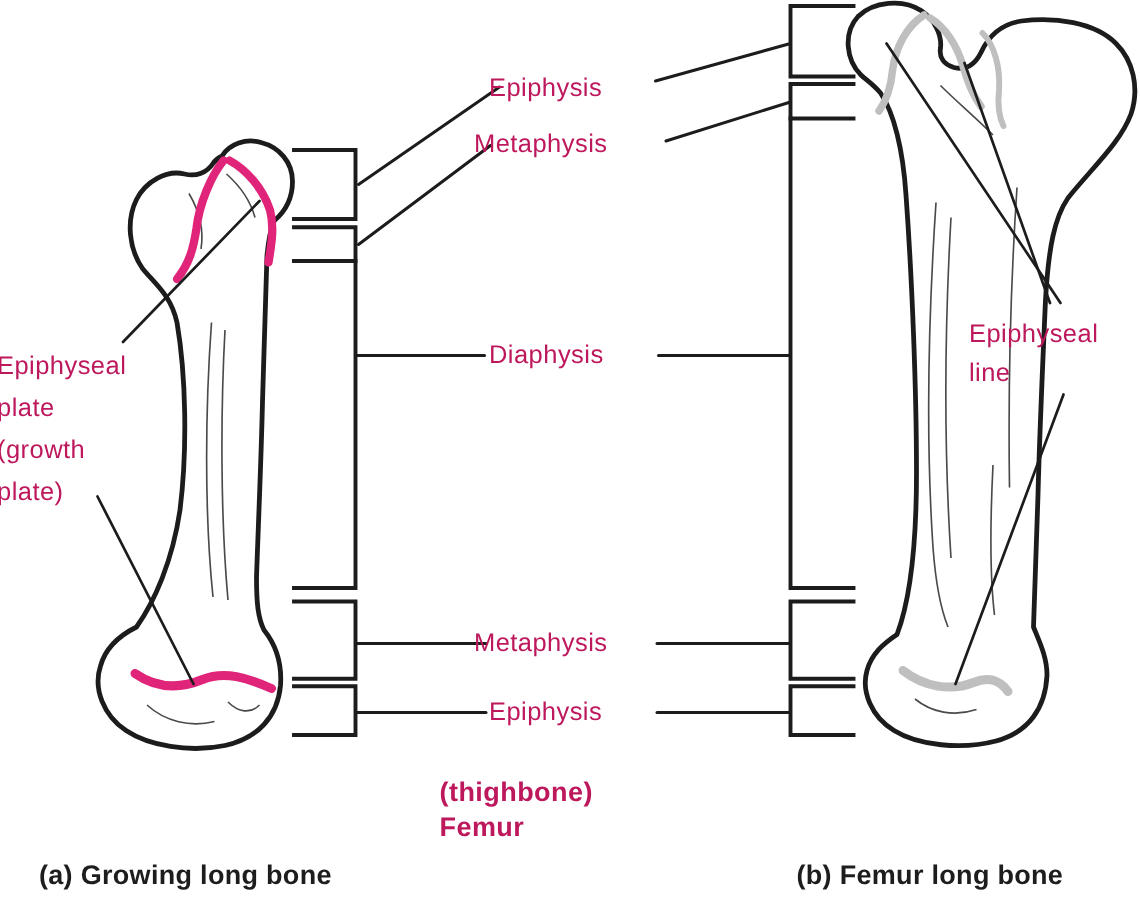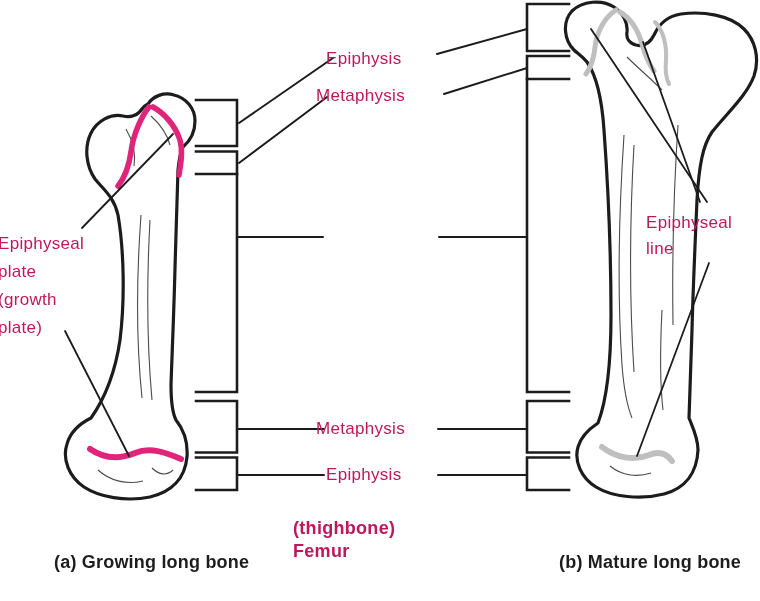--- a/index.html
+++ b/index.html
@@ -23,21 +23,21 @@
   }
   .lbl-multi{white-space:normal;}
   .plate-label{left:-2px;top:230px;width:112px;line-height:28px;}
   .line-label{left:646px;top:210px;width:120px;line-height:26px;}
   .epiphysis-top{left:326px;top:49px;width:110px;}
   .metaphysis-top{left:316px;top:86px;width:130px;}
   .diaphysis{left:326px;top:227px;width:110px;}
   .metaphysis-bottom{left:316px;top:419px;width:130px;}
   .epiphysis-bottom{left:326px;top:465px;width:110px;}
   .title-label{left:293px;top:517px;width:160px;font-weight:bold;font-size:18px;line-height:23px;}
-  .caption{position:absolute;top:552px;font-weight:bold;font-size:18px;letter-spacing:0.2px;white-space:nowrap;margin-left:28px;}
+  .caption{position:absolute;top:573px;font-weight:bold;font-size:18px;letter-spacing:0.2px;white-space:nowrap;}
   .caption-a{left:26px;}
   .caption-b{left:531px;}
 </style>
 </head>
 <body>
 
 <div class="figure">
 
   <svg class="diagram-svg" width="760" height="601" viewBox="0 0 760 601">
 
@@ -148,20 +148,21 @@
       <path d="M 591 29 L 707 202"></path>
       <path d="M 643 42 L 700 202"></path>
       <path d="M 709 263 L 637 456"></path>
     </g>
   </svg>
 
   <div class="lbl epiphysis-top">Epiphysis</div>
 
   <div class="lbl metaphysis-top">Metaphysis</div>
 
+  <div class="lbl diaphysis">Diaphysis</div>
 
   <div class="lbl metaphysis-bottom">Metaphysis</div>
 
   <div class="lbl epiphysis-bottom">Epiphysis</div>
 
   <div class="lbl lbl-multi plate-label">
     <div>Epiphyseal</div>
     <div>plate</div>
     <div>(growth</div>
     <div>plate)</div>
@@ -172,15 +173,15 @@
     <div>line</div>
   </div>
 
   <div class="lbl lbl-multi title-label">
     <div>(thighbone)</div>
     <div>Femur</div>
   </div>
 
   <div class="caption caption-a">(a) Growing long bone</div>
 
-  <div class="caption caption-b">(b) Mature long bone</div>
+  <div class="caption caption-b">(b) Femur long bone</div>
 
 </div>
 
 </body></html>

